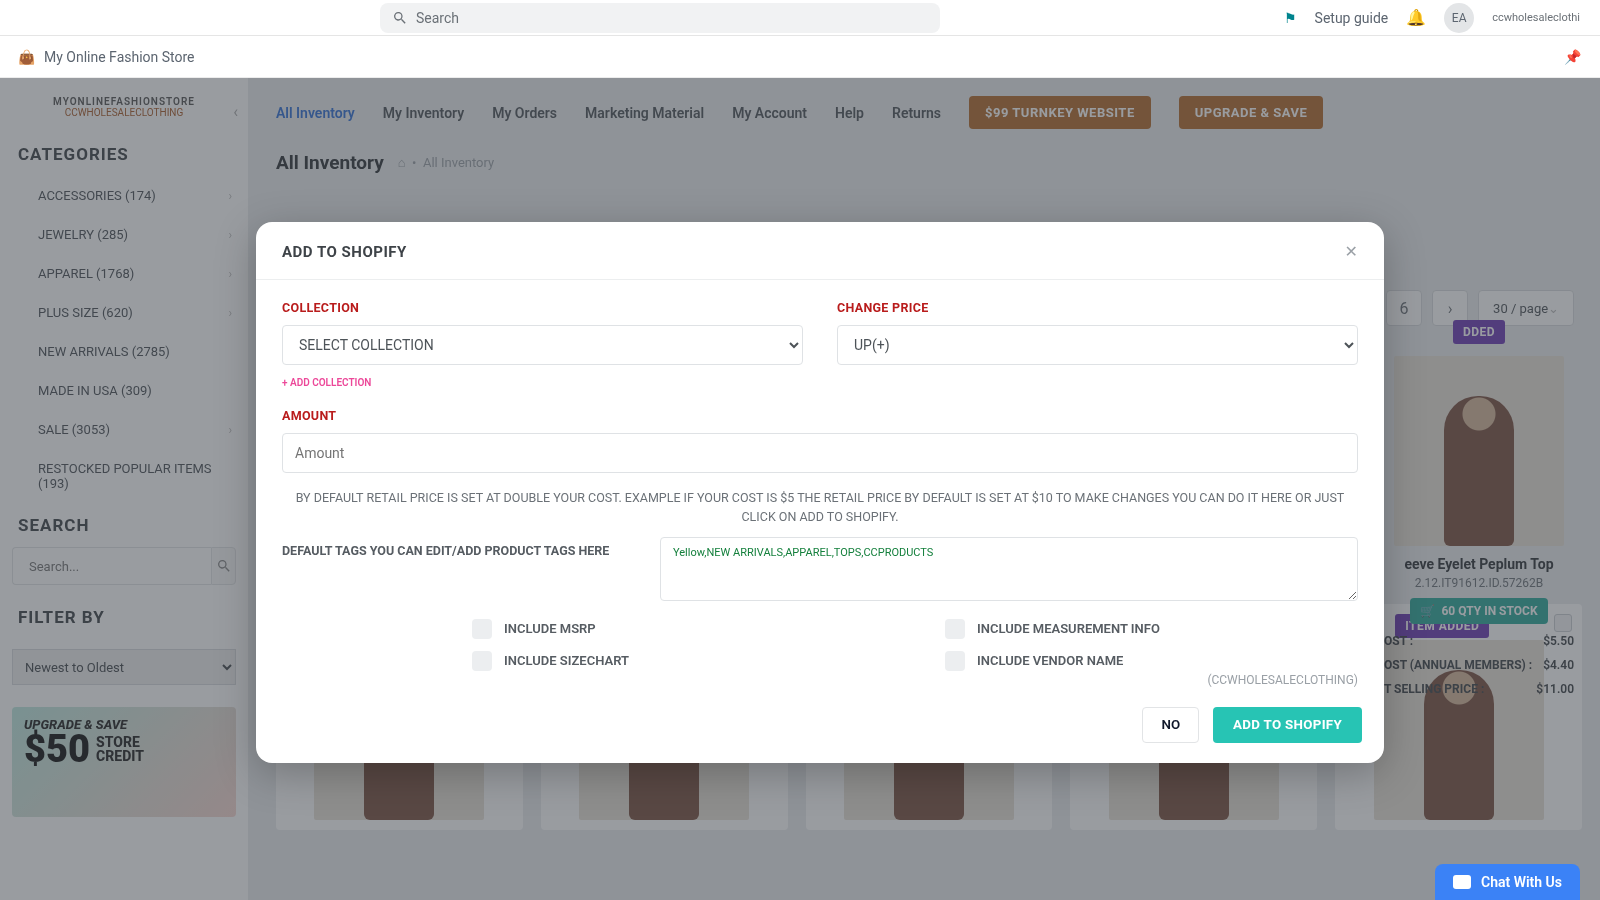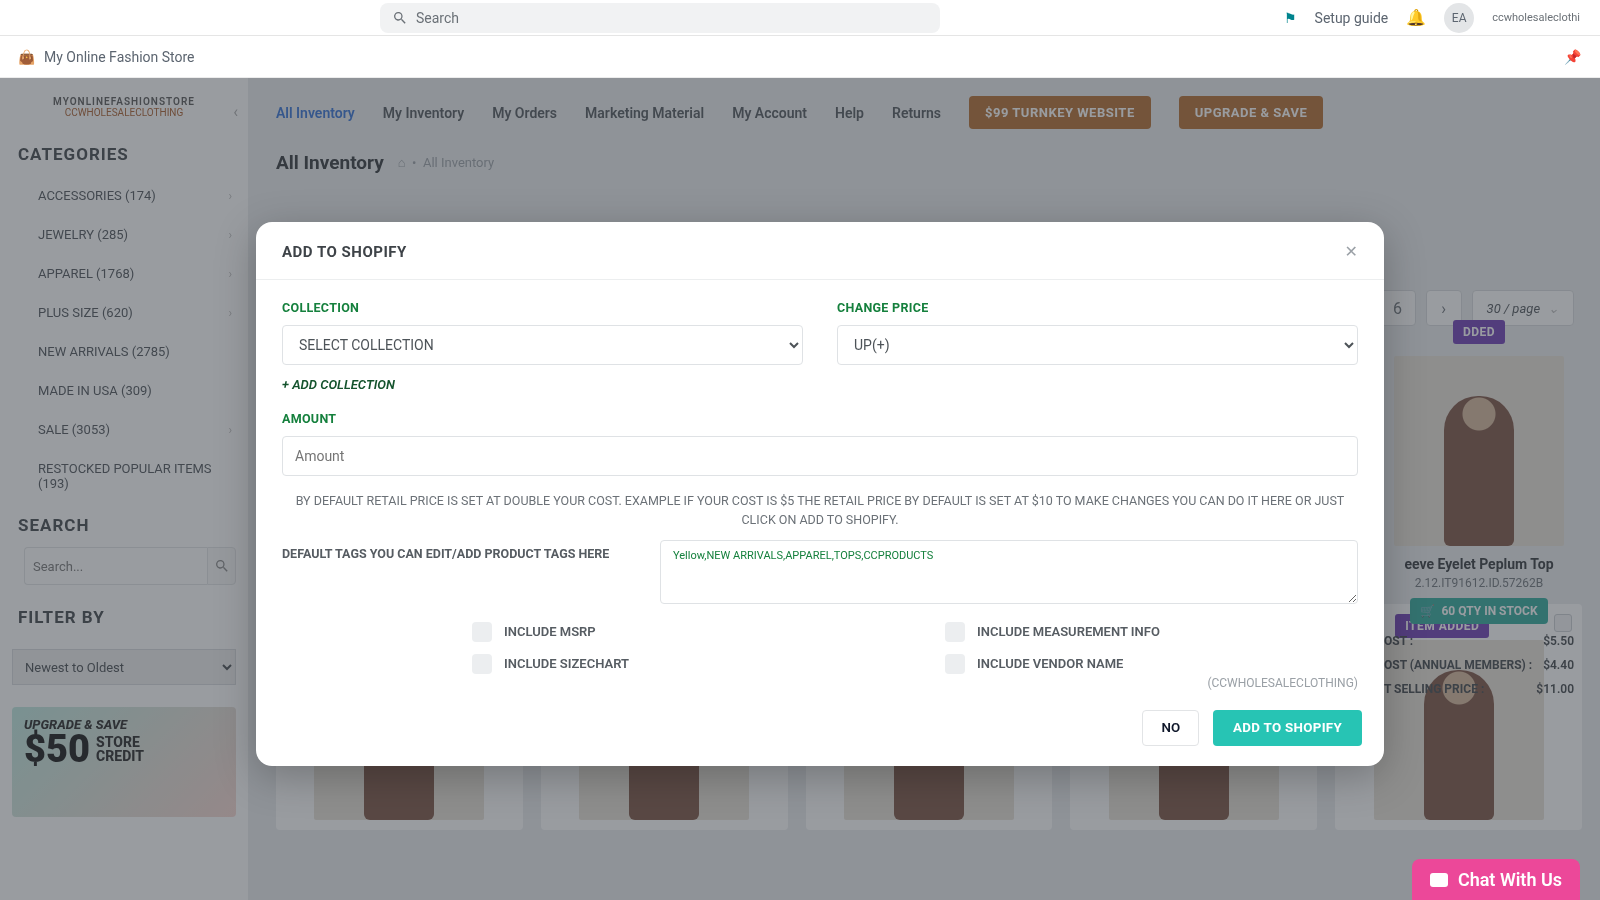--- a/index.html
+++ b/index.html
@@ -25,40 +25,40 @@
 .sidebar { width: 248px; background:#fff; padding: 12px 12px 0 12px; }
 .logo-area { text-align:center; padding: 6px 0 14px; position:relative; }
 .logo-text { font-size:10px; letter-spacing:1px; color:#555; font-weight:600;}
 .logo-sub { font-size:10px; color:#a85b2a; }
 .collapse-btn { position:absolute; right:-2px; top:12px; color:#aaa; }
 
 .side-heading { font-size:17px; font-weight:700; color:#3e4348; letter-spacing:1px; margin: 12px 6px 12px; }
 .side-item { display:flex; justify-content:space-between; align-items:center; padding: 12px 4px 12px 26px; font-size:13px; color:#4b5157; cursor:pointer; }
 .side-item .chev { color:#bbb; font-size:12px; }
 .search-side { display:flex; margin-top:8px; }
-.search-side input { flex:1; height:38px; border:1px solid #e2e4e6; border-right:none; border-radius:4px 0 0 4px; padding:0 8px; font-size:13px;margin-left:12px; }
+.search-side input { flex:1; height:38px; border:1px solid #e2e4e6; border-right:none; border-radius:4px 0 0 4px; padding:0 16px; font-size:13px; }
 .search-side button { width:42px; border:1px solid #e2e4e6; background:#f8f9f9; border-radius:0 4px 4px 0; display:flex; align-items:center; justify-content:center; color:#888; }
 .filter-select { width:100%; height:36px; border:1px solid #d8dadd; border-radius:0; padding:0 8px; font-size:13px; color:#44494e; margin-top:10px; }
 
 .promo { margin-top:22px; width:100%; height:110px; background: linear-gradient(135deg,#bde9e0 0%, #f7d6d0 100%); border-radius:4px; padding:10px 12px; }
 .promo .t1 { font-size:13px; font-weight:800; color:#222; font-style:italic; }
 .promo .t2 { font-size:38px; font-weight:900; color:#111; line-height:34px; }
 .promo .t3 { font-size:14px; font-weight:800; color:#222; line-height:1; }
 
 .content { flex:1; background:#ebedef; padding: 0 18px 0 28px; }
 .tabs { display:flex; align-items:center; gap:28px; padding: 18px 0 0; font-size:14px; font-weight:600; color:#4d5358; }
 .tabs .tab.active { color:#3170d6; }
 .tabs .btn-orange { background:#b26a2a; color:#fff; padding:9px 16px; border-radius:4px; font-weight:700; letter-spacing:.5px; font-size:13px; }
 .page-title-row { display:flex; align-items:center; gap:14px; margin-top:22px; }
 .page-title-row h2 { font-size:19px; color:#2e3338; font-weight:700; }
 .breadcrumb { color:#9aa0a6; font-size:13px; }
 
 .toolbar-right { position:absolute; right:26px; top:290px; display:flex; gap:10px; align-items:center; }
 .pager-btn { width:36px; height:36px; border:1px solid #d8dadd; border-radius:4px; background:#fff; display:flex; align-items:center; justify-content:center; color:#6b7177; }
-.per-page { height:36px; border:1px solid #d8dadd; border-radius:4px; background:#fff; padding:0 14px; display:flex; align-items:center; color:#4d5358; font-size:13px; gap:8px;font-style:italic;}
+.per-page { height:36px; border:1px solid #d8dadd; border-radius:4px; background:#fff; padding:0 14px; display:flex; align-items:center; color:#4d5358; font-size:13px; }
 
 .grid-row { display:flex; gap:18px; margin-top: 44px; }
 .card { flex:1; background:#fff; border-radius:4px; padding:10px; position:relative; min-height:200px; }
 .badge-added { position:absolute; left:60px; top:10px; background:#6c3ab5; color:#fff; font-size:12px; font-weight:700; padding:5px 10px; border-radius:3px; letter-spacing:.5px;}
 .card .cb { position:absolute; right:10px; top:10px; width:18px; height:18px; border:1px solid #c9cdd1; border-radius:3px; background:#f2f3f4; }
 .img-ph { width:170px; height:180px; background:#e9e1d8; margin:26px auto 0; border-radius:2px; display:flex; align-items:flex-end; justify-content:center;}
 .mannequin { width:70px; height:150px; background: radial-gradient(circle at 50% 12%, #d5b79a 0 16px, transparent 17px), linear-gradient(#7a5040,#7a5040); border-radius:34px 34px 6px 6px;}
 .grid-row.second { margin-top: 430px; }
 
 
@@ -72,39 +72,39 @@
 
 
 .overlay { position:absolute; inset:78px 0 0 0; background:rgba(60,66,72,.52); }
 .modal { position:absolute; left:256px; top:222px; width:1128px; background:#fff; border-radius:16px; box-shadow:0 10px 40px rgba(0,0,0,.25); }
 .modal-head { padding: 20px 26px 18px; border-bottom:1px solid #eceeef; display:flex; align-items:center;}
 .modal-head h3 { font-size:15px; font-weight:700; color:#3e4348; letter-spacing:.5px;}
 .modal-head .close { margin-left:auto; color:#9aa0a6; cursor:pointer; font-size:16px;}
 .modal-body { padding: 20px 26px 6px; }
 .form-row { display:flex; gap:34px; }
 .form-col { flex:1; }
-.lbl { font-size:12.5px; font-weight:700; color:#15803d; letter-spacing:.3px;}
+.lbl { font-size:12.5px; font-weight:700; color:#b91c1c; letter-spacing:.3px;}
 .sel, .txt { width:100%; height:40px; border:1px solid #dfe2e5; border-radius:4px; margin-top:10px; padding:0 12px; font-size:14px; color:#4d5358; background:#fff;}
-.add-link { color:#14532d; font-size:13px; font-weight:600; margin-top:12px; display:inline-block;font-style:italic;}
+.add-link { color:#ec4899; font-size:10px; font-weight:600; margin-top:12px; display:inline-block;}
 .note { text-align:center; font-size:12.5px; color:#6b7177; margin: 16px 10px 8px; line-height:1.5;}
 .tags-row { display:flex; gap:28px; margin-top:10px; }
 .tags-label { width:350px; font-size:12.5px; font-weight:700; color:#565c62; padding-top:6px;}
 .tags-box { flex:1; height:64px; border:1px solid #dfe2e5; border-radius:4px; padding:8px 12px; font-size:11px; color:#15803d; resize:both;}
 .checks { display:flex; margin-top:18px; }
 .checks-col { flex:1; display:flex; flex-direction:column; gap:12px; padding-left:190px;text-align:right;}
 .checks-col.right { padding-left:60px;}
 .chk { display:flex; align-items:center; gap:12px; font-size:13px; color:#565c62; font-weight:600;}
 .chk .box { width:20px; height:20px; border-radius:4px; background:#eceef0;}
 .vendor-sub { font-size:12px; color:#9aa0a6; margin-left:32px; margin-top:-10px;}
 .modal-foot { padding: 14px 22px 20px; display:flex; justify-content:flex-end; gap:14px;}
 .btn-no { height:36px; padding:0 18px; border-radius:4px; border:1px solid #e2e4e6; background:#fff; color:#0f172a; font-weight:600;}
 .btn-go { height:36px; padding:0 20px; border-radius:4px; border:none; background:#27c4b4; color:#fff; font-weight:700; letter-spacing:.3px;}
 
 
-.chat-widget { position:absolute; right:20px; bottom:0; background:#ec4899; color:#fff; border-radius:8px 8px 0 0; padding:10px 18px; display:flex; align-items:center; gap:10px; font-size:18px; font-weight:600;}
+.chat-widget { position:absolute; right:20px; bottom:0; background:#3b82f6; color:#fff; border-radius:8px 8px 0 0; padding:10px 18px; display:flex; align-items:center; gap:10px; font-size:14px; font-weight:600;}
 .chat-icon { width:18px; height:14px; background:#fff; border-radius:3px; position:relative;}
 </style>
 </head>
 <body>
 
 <div class="topbar">
   <div class="search-wrap">
     <svg viewBox="0 0 24 24">
         <path d="M15.5 14h-.8l-.3-.3a6.5 6.5 0 10-.7.7l.3.3v.8l5 5 1.5-1.5-5-5zM9.5 14A4.5 4.5 0 119.5 5a4.5 4.5 0 010 9z"></path>
       </svg>

